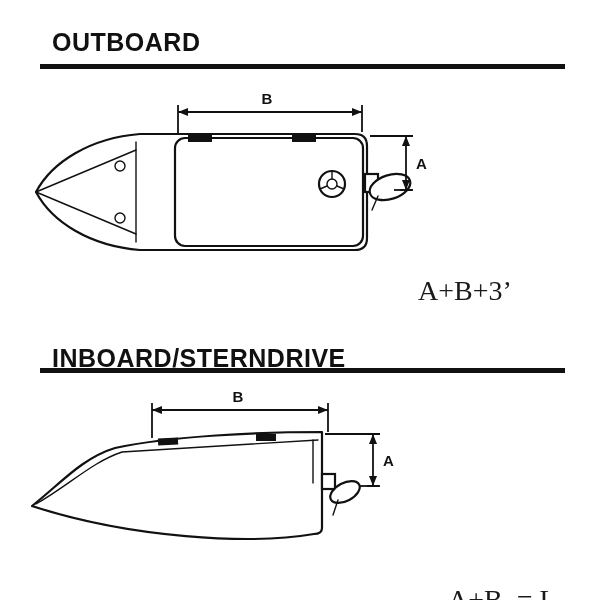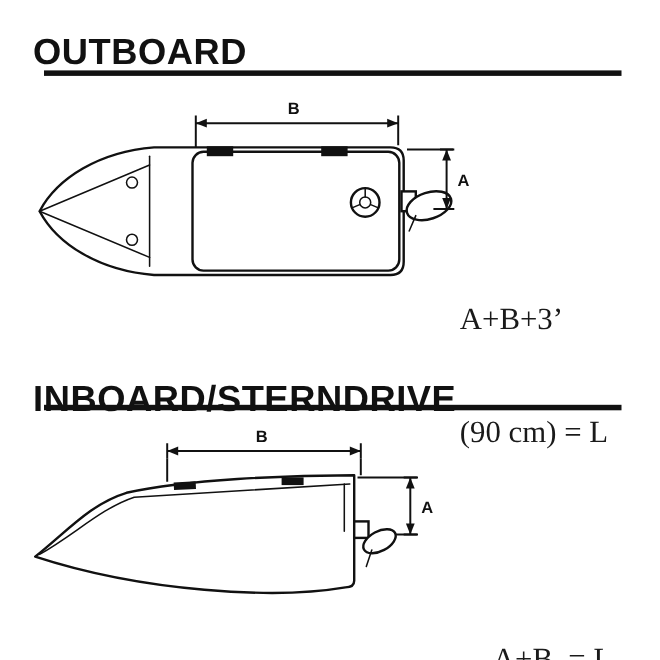--- a/index.html
+++ b/index.html
@@ -2,22 +2,22 @@
 <html><head>
 <meta charset="utf-8">
 <style>
   html,body{margin:0;padding:0;}
   body{
     width:600px;height:600px;background:#ffffff;
     font-family:"Liberation Sans", sans-serif;
     color:#111111;position:relative;overflow:hidden;
   }
   .section-title{
-    position:absolute;left:30px;
-    font-size:33px;font-weight:bold;letter-spacing:.5px;color:#111;
+    position:absolute;left:52px;
+    font-size:25px;font-weight:bold;letter-spacing:.5px;color:#111;
   }
   .rule{
     position:absolute;left:40px;width:525px;height:5px;background:#111;
   }
   .formula{
     position:absolute;
     font-size:28px;line-height:1.22;color:#1a1a1a;white-space:pre;font-family:Liberation Serif, serif;
   }
   svg{position:absolute;}
   svg text{
@@ -81,21 +81,20 @@
     <line class="dim" x1="380" y1="44" x2="392" y2="44"></line>
     <line class="dim" x1="380" y1="98" x2="392" y2="98"></line>
     <polygon class="solid" points="386,44 382,54 390,54"></polygon>
     <polygon class="solid" points="386,98 382,88 390,88"></polygon>
     <text x="396" y="77" text-anchor="start">A</text>
   </g>
 </svg>
 
 <div class="formula" style="left:418px;top:206px;">
   <div>A+B+3’</div>
-  <div>(90 cm) = L</div>
 </div>
 
 <div class="section-title" style="top:332px;margin-top:12px;">INBOARD/STERNDRIVE</div>
 <div class="rule" style="top:368px;"></div>
 
 <svg width="420" height="175" viewBox="0 0 420 175" style="left:20px;top:388px;">
 
   <g>
     <line class="dim" x1="132" y1="22" x2="308" y2="22"></line>
     <line class="dim" x1="132" y1="15" x2="132" y2="29"></line>

